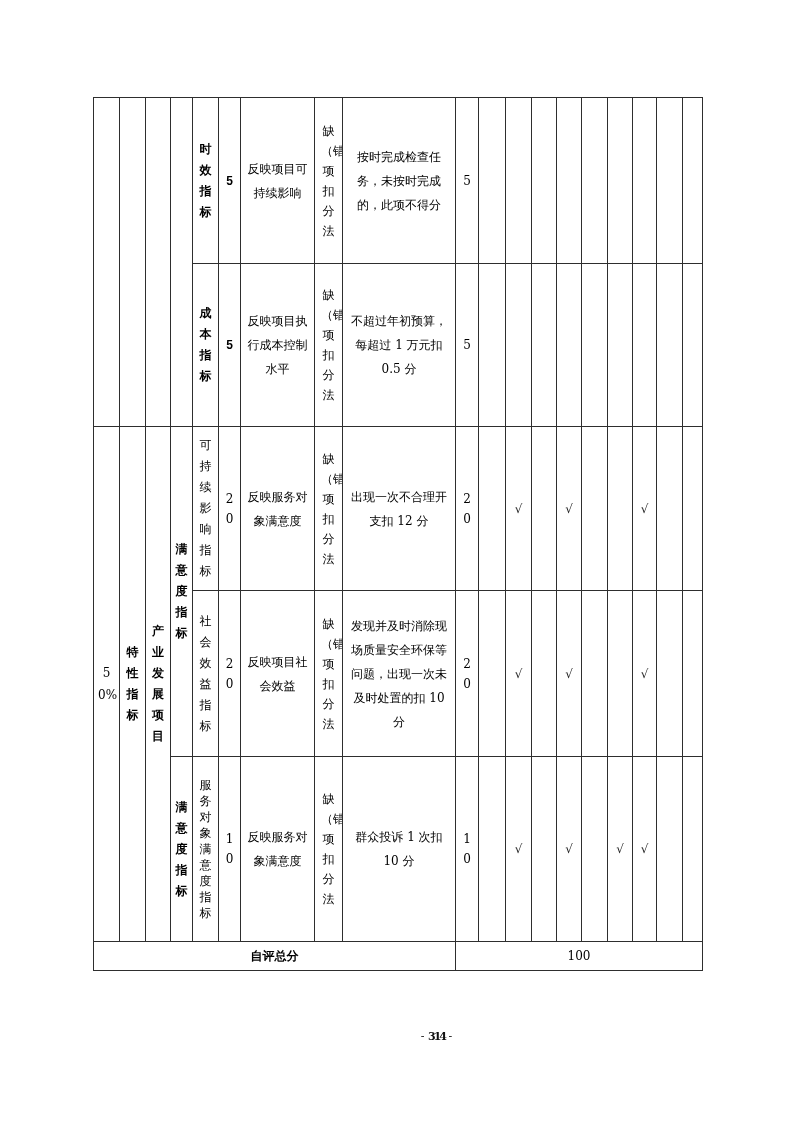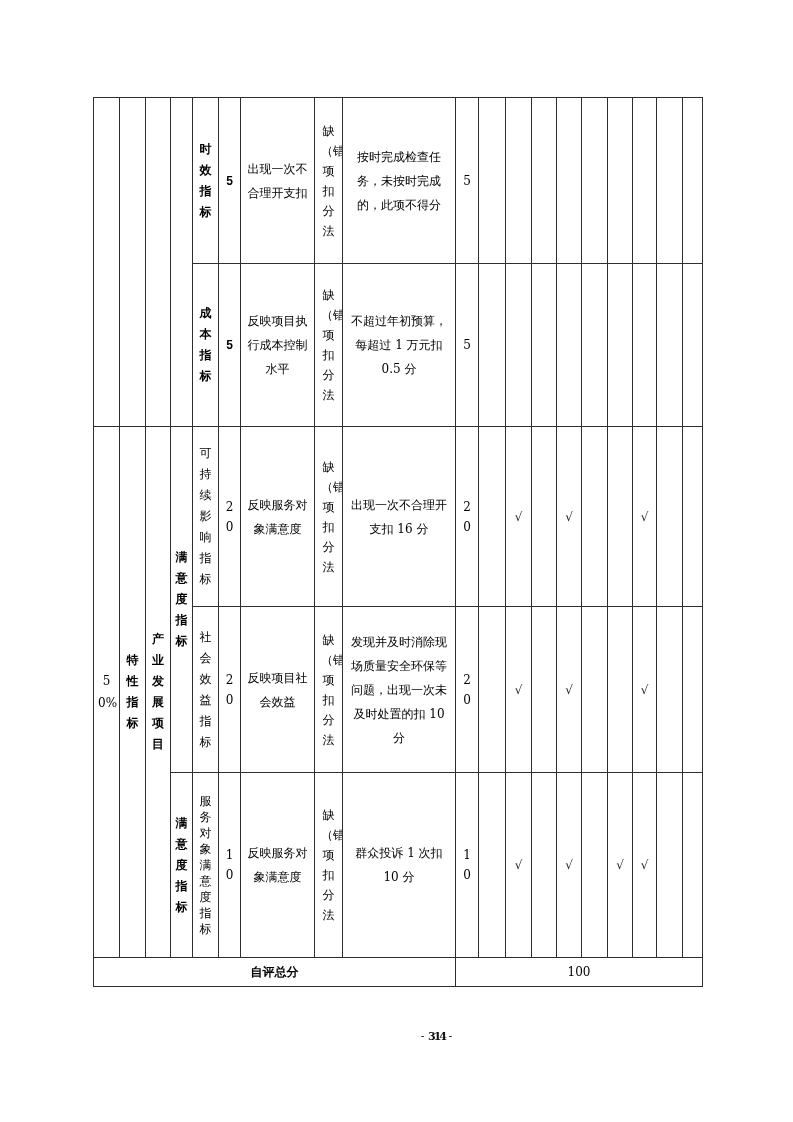--- a/index.html
+++ b/index.html
@@ -13,21 +13,21 @@
     border:1px solid #2e2e2e;padding:0;text-align:center;vertical-align:middle;
     font-size:12px;overflow:hidden;
   }
   tr.r1{height:166px;}
   tr.r2{height:163px;}
   tr.r3{height:164px;}
   tr.r4{height:166px;}
   tr.r5{height:185px;}
   tr.r6{height:29px;margin-top:36px;}
   .bold{font-weight:bold;}
-  .vtext{width:15px;margin:16px auto;word-break:break-all;line-height:21px;}
+  .vtext{width:15px;margin:0 auto;word-break:break-all;line-height:21px;}
   .vmethod{width:15px;margin:0 auto;word-break:break-all;line-height:20px;}
   .w50{width:17px;margin:12px auto;word-break:break-all;line-height:22px;}
   .lh20{line-height:16px;}
   .stack{width:10px;margin:0 auto;word-break:break-all;line-height:20px;}
   .score-sans{font-family:"Liberation Sans",sans-serif;font-weight:bold;font-size:12px;}
   .expl{line-height:24px;padding:0 5px;}
   .rule{line-height:24px;padding:0 6px;}
   .mark{font-size:12px;color:#222;}
   .total-label{font-weight:bold;}
   .footer{
@@ -68,21 +68,21 @@
     <td rowspan="2"></td>
     <td rowspan="2"></td>
     <td rowspan="2"></td>
     <td rowspan="2"></td>
     <td>
       <div class="vtext bold">时效指标</div>
     </td>
     <td>
       <div class="score-sans">5</div>
     </td>
-    <td class="expl">出现一次不合理开支扣</td>
+    <td class="expl">反映项目可持续影响</td>
     <td>
       <div class="vmethod">缺（错）项扣分法</div>
     </td>
     <td class="rule">按时完成检查任务，未按时完成的，此项不得分</td>
     <td>
       <div class="stack">5</div>
     </td>
     <td class="mark"></td>
     <td class="mark"></td>
     <td class="mark"></td>
@@ -136,21 +136,21 @@
     <td>
       <div class="vtext">可持续影响指标</div>
     </td>
     <td>
       <div class="stack">20</div>
     </td>
     <td class="expl">反映服务对象满意度</td>
     <td>
       <div class="vmethod">缺（错）项扣分法</div>
     </td>
-    <td class="rule">出现一次不合理开支扣 16 分</td>
+    <td class="rule">出现一次不合理开支扣 12 分</td>
     <td>
       <div class="stack">20</div>
     </td>
     <td class="mark"></td>
     <td class="mark">√</td>
     <td class="mark"></td>
     <td class="mark">√</td>
     <td class="mark"></td>
     <td class="mark"></td>
     <td class="mark">√</td>

